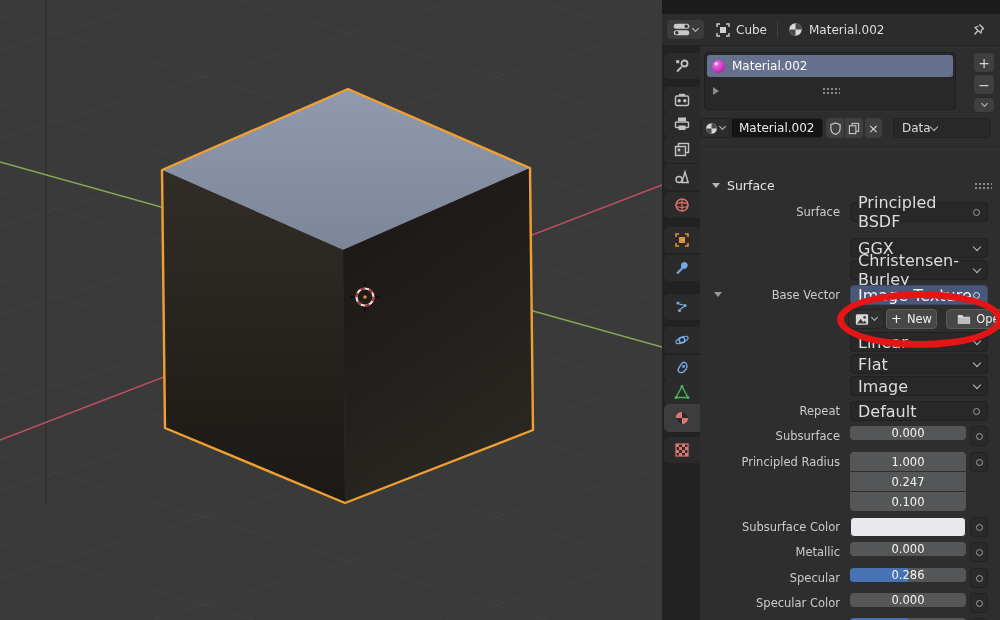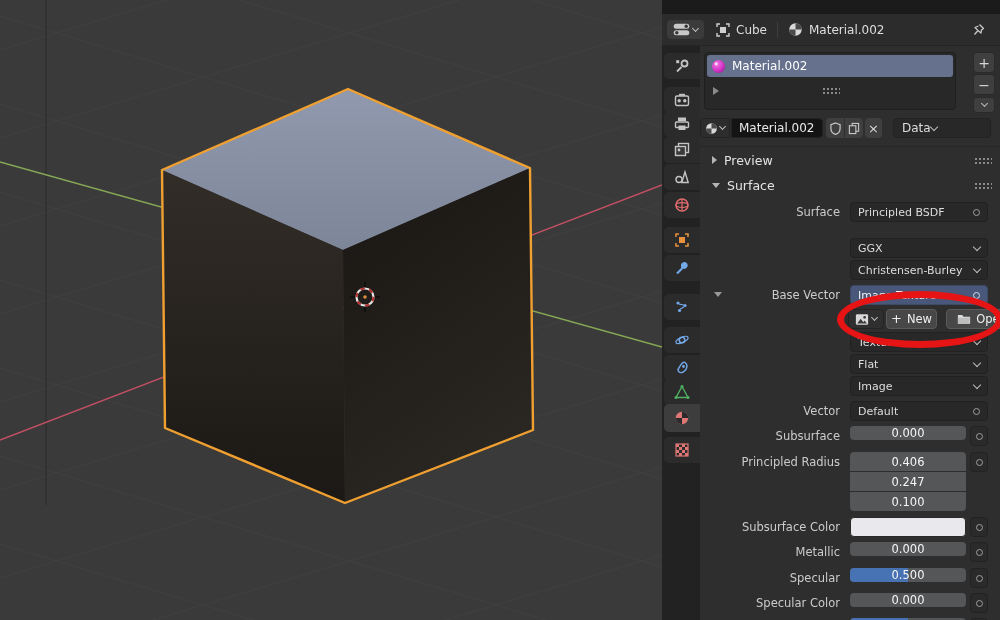--- a/index.html
+++ b/index.html
@@ -61,21 +61,21 @@
   .tri { width:0; height:0; margin:0 7px 0 12px; }
   .tri.right { border-left:5px solid #b5b5b5; border-top:4px solid transparent; border-bottom:4px solid transparent; }
   .tri.down { border-top:5px solid #b5b5b5; border-left:4px solid transparent; border-right:4px solid transparent; }
   .sect-grip { position:absolute; right:8px; top:8px; }
 
   
   .prow { position:absolute; height:20px; }
   .plabel { position:absolute; left:0; width:140px; height:20px; line-height:20px; text-align:right;
     color:#cbcbcb; font-size:11.5px; }
   .wfield { position:absolute; left:150px; width:138px; height:20px; background:#282828;
-    border:1px solid #212121; border-radius:4px; color:#dddddd; font-size:11px;
+    border:1px solid #212121; border-radius:4px; color:#dddddd; font-size:16px;
     display:flex; align-items:center; padding:0 7px; }
   .wfield .grow { flex:1; }
   .wfield.nodeblue { background:#49587a; border-color:#3c4a68; color:#f2f2f2; }
   .slider { position:absolute; left:150px; width:116px; height:14px; background:#555657; border-radius:4px;
     color:#f6f6f6; font-size:11.5px; display:flex; align-items:center; justify-content:center; overflow:hidden; }
   .slider .fillbar { position:absolute; left:0; top:0; bottom:0; background:#4772b3; }
   .slider .sval { position:relative; }
   .dotbtn { position:absolute; left:270px; width:18px; height:20px; background:#2a2a2a; border:1px solid #222;
     border-radius:4px; display:flex; align-items:center; justify-content:center; }
   .odot { width:7px; height:7px; border:1.3px solid #9e9e9e; border-radius:50%; }
@@ -349,25 +349,20 @@
         </svg>
       </div>
       <div class="seg" id="db-unlink">×</div>
       <div class="seg" id="db-source">
         <span class="grow">Data</span>
         <span class="chev"></span>
       </div>
 
       <div class="sep-line" style="top:100px"></div>
 
-      <div class="sect-head" style="top:103px">
-        <span class="tri right"></span>
-        <span>Preview</span>
-        <span class="grip sect-grip"></span>
-      </div>
 
       <div class="sect-head" style="top:128px">
         <span class="tri down"></span>
         <span>Surface</span>
         <span class="grip sect-grip"></span>
       </div>
 
       <div class="prow" style="top:156px">
         <span class="plabel">Surface</span>
         <div class="wfield">
@@ -416,58 +411,58 @@
           <svg width="14" height="12" viewBox="0 0 16 13">
             <path d="M1,2 H6 L7.5,3.8 H15 V12 H1 Z" fill="#d8d8d8"></path>
             <path d="M1,5 H15 L13.5,12 H1 Z" fill="#bdbdbd"></path>
           </svg>
           <span>Open</span>
         </div>
       </div>
 
       <div class="prow" style="top:286px">
         <div class="wfield">
-          <span class="grow">Texture</span>
+          <span class="grow">Linear</span>
           <span class="chev"></span>
         </div>
       </div>
       <div class="prow" style="top:308px">
         <div class="wfield">
           <span class="grow">Flat</span>
           <span class="chev"></span>
         </div>
       </div>
       <div class="prow" style="top:330px">
         <div class="wfield">
           <span class="grow">Image</span>
           <span class="chev"></span>
         </div>
       </div>
 
       <div class="prow" style="top:355px">
-        <span class="plabel">Vector</span>
+        <span class="plabel">Repeat</span>
         <div class="wfield">
           <span class="grow">Default</span>
           <span class="odot"></span>
         </div>
       </div>
 
       <div class="prow" style="top:380px">
         <span class="plabel">Subsurface</span>
         <div class="slider">
           <span class="sval">0.000</span>
         </div>
         <div class="dotbtn">
             <span class="odot"></span>
           </div>
       </div>
 
       <div class="prow" style="top:406px">
         <span class="plabel">Principled Radius</span>
-        <div class="stackf" style="top:0; border-radius:4px 4px 0 0">0.406</div>
+        <div class="stackf" style="top:0; border-radius:4px 4px 0 0">1.000</div>
         <div class="stackf" style="top:20px">0.247</div>
         <div class="stackf" style="top:40px; border-radius:0 0 4px 4px">0.100</div>
         <div class="dotbtn">
             <span class="odot"></span>
           </div>
       </div>
 
       <div class="prow" style="top:471px">
         <span class="plabel">Subsurface Color</span>
         <div class="swatch" style="background:#e9e9ed"></div>
@@ -483,21 +478,21 @@
         </div>
         <div class="dotbtn">
             <span class="odot"></span>
           </div>
       </div>
 
       <div class="prow" style="top:522px">
         <span class="plabel">Specular</span>
         <div class="slider">
           <span class="fillbar" style="width:50%"></span>
-          <span class="sval">0.500</span>
+          <span class="sval">0.286</span>
         </div>
         <div class="dotbtn">
             <span class="odot"></span>
           </div>
       </div>
 
       <div class="prow" style="top:547px">
         <span class="plabel">Specular Color</span>
         <div class="slider">
           <span class="sval">0.000</span>

